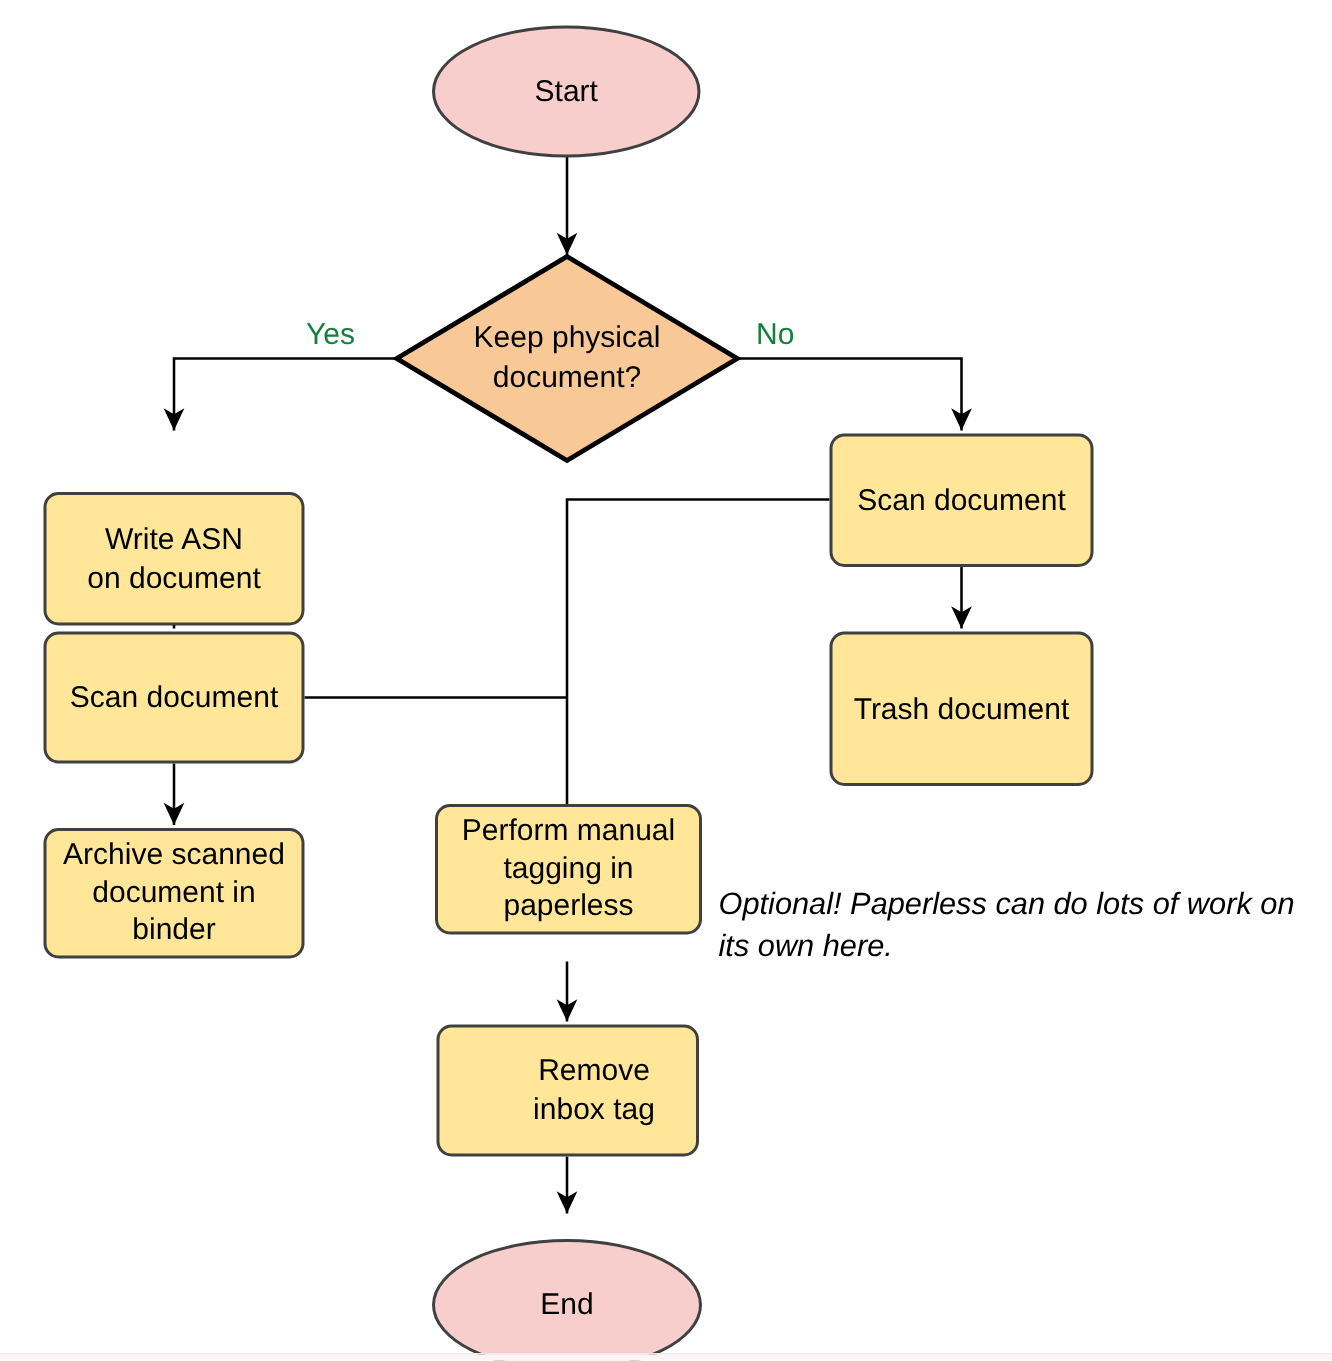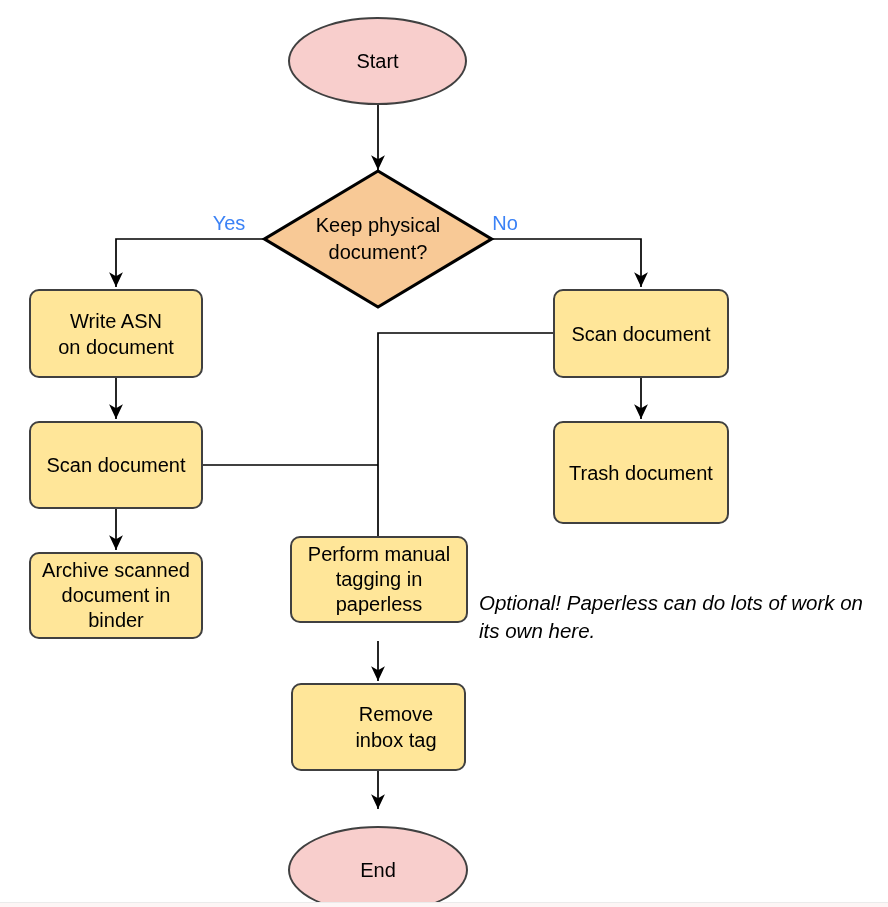--- a/index.html
+++ b/index.html
@@ -46,22 +46,22 @@
     white-space: pre-line;
     font-size: 20px;
     line-height: 27px;
     color: #000000;
     z-index: 2;
   }
   .edge-label {
     position: absolute;
     font-size: 20px;
     line-height: 24px;
-    color: #3b82f6;
-    text-align: center;
+    color: #15803d;
+    text-align: left;
     z-index: 2;
   }
   .annotation {
     position: absolute;
     left: 479px;
     top: 589px;
     width: 404px;
     font-size: 20.5px;
     line-height: 28px;
     font-style: italic;
@@ -94,21 +94,21 @@
   #node-write-asn        { left: 29px;  top: 289px; width: 174px; height: 89px; }
   #node-scan-left        { left: 29px;  top: 421px; width: 174px; height: 88px; }
   #node-archive          { left: 29px;  top: 552px; width: 174px; height: 87px; line-height: 25px; }
   #node-scan-right       { left: 553px; top: 289px; width: 176px; height: 89px; }
   #node-trash            { left: 553px; top: 421px; width: 176px; height: 103px; }
   #node-manual-tagging   { left: 290px; top: 536px; width: 178px; height: 87px; line-height: 25px; }
   #node-remove-inbox-tag { left: 291px; top: 683px; width: 175px; height: 88px; padding-left: 35px; }
   #node-end              { left: 288px; top: 826px; width: 180px; height: 88px; text-align: center; }
   #label-decision        { left: 278px; top: 212px; width: 200px; height: 54px; }
   #label-yes             { left: 204px; top: 211px; width: 50px; }
-  #label-no              { left: 486px; top: 211px; width: 38px; }
+  #label-no              { left: 504px; top: 211px; width: 38px; }
 </style>
 </head>
 <body>
 
 <div class="canvas">
 
   <svg class="edges-layer" width="888" height="907" viewBox="0 0 888 907">
     <defs>
       <marker id="arrowhead" viewBox="0 0 16 16" markerWidth="17" markerHeight="17" refX="15" refY="8" orient="auto" markerUnits="userSpaceOnUse">
         <path d="M1,1.5 L15,8 L1,14.5 L4.8,8 Z" fill="#000000"></path>
@@ -135,21 +135,21 @@
     <span>Start</span>
   </div>
 
   <div class="label-overlay" id="label-decision">Keep physical
 document?</div>
 
   <div class="edge-label" id="label-yes">Yes</div>
 
   <div class="edge-label" id="label-no">No</div>
 
-  <div class="node process" id="node-write-asn" style="background-color: rgb(255, 230, 153);">
+  <div class="node process" id="node-write-asn" style="background-color: rgb(255, 230, 153); margin-top: 39px;">
     <span>Write ASN
 on document</span>
   </div>
 
   <div class="node process" id="node-scan-left" style="background-color: rgb(255, 230, 153);">
     <span>Scan document</span>
   </div>
 
   <div class="node process" id="node-archive" style="background-color: rgb(255, 230, 153);">
     <span>Archive scanned

